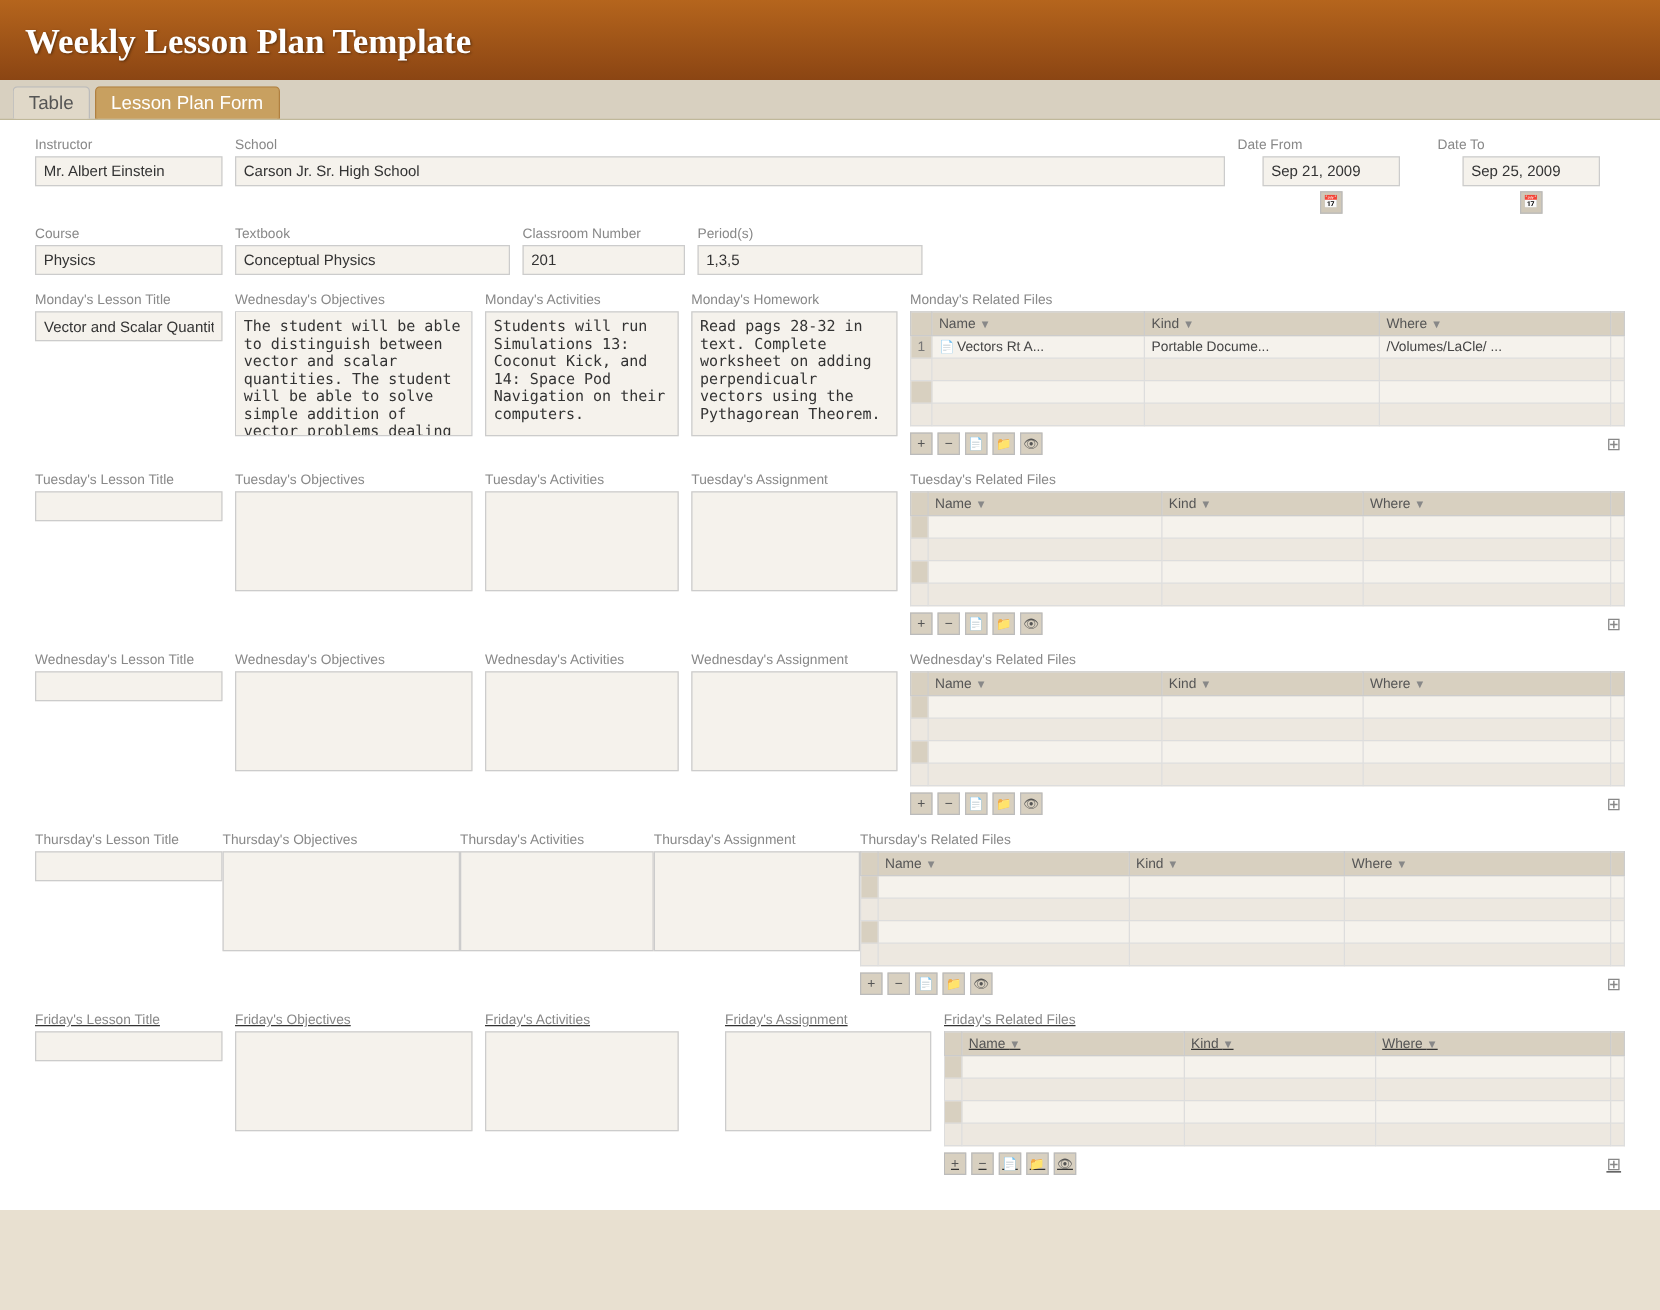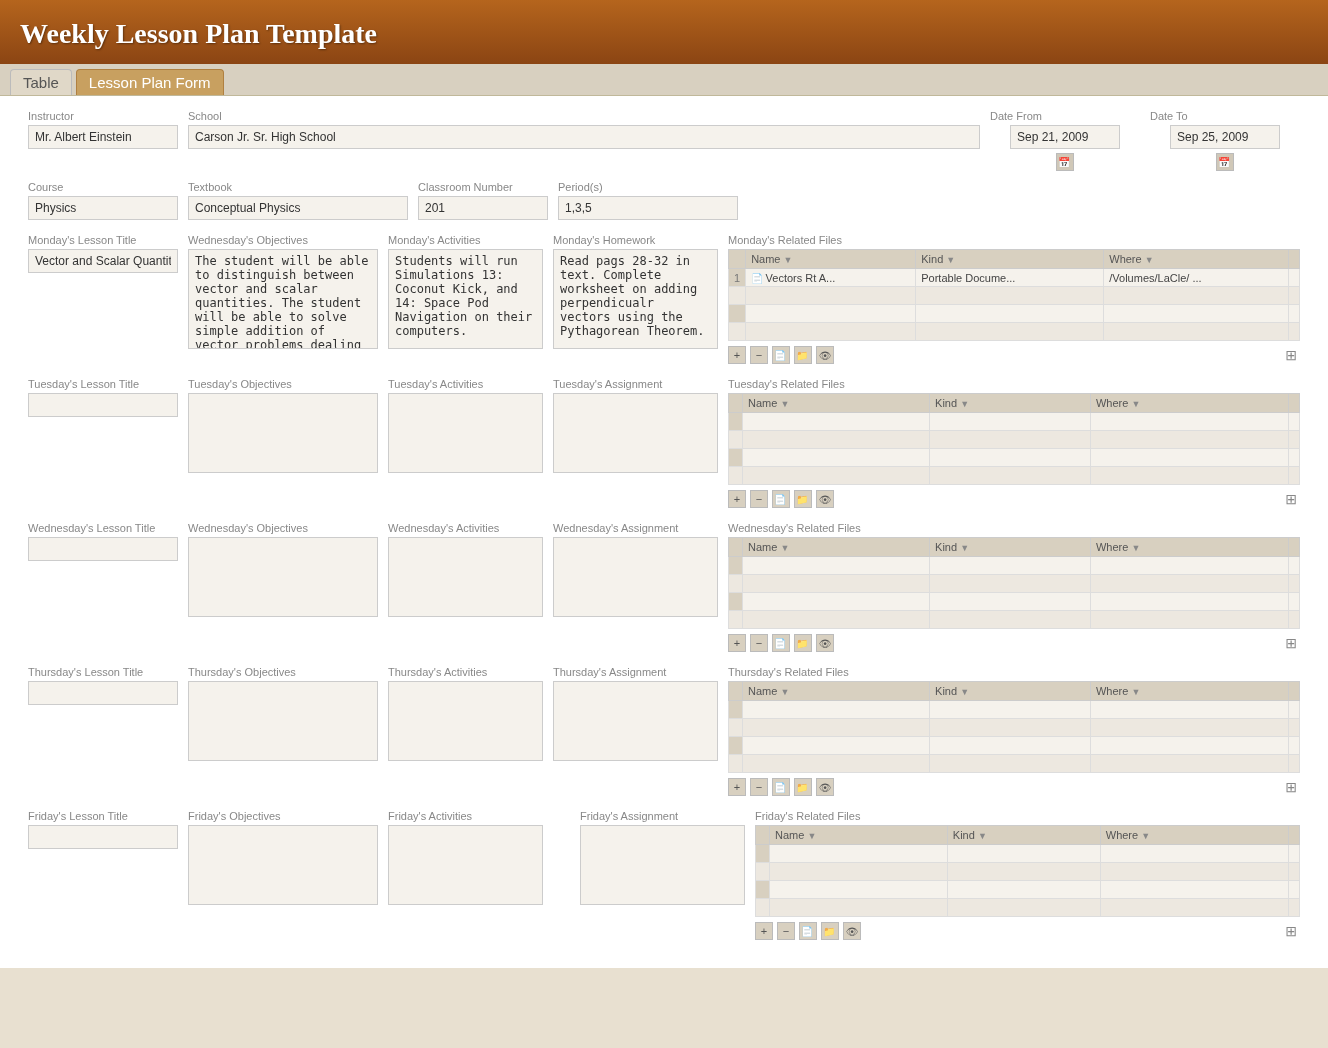--- a/index.html
+++ b/index.html
@@ -460,21 +460,21 @@
           <div class="toolbar-btn" style="font-size:10px;">📄</div>
           <div class="toolbar-btn" style="font-size:10px;">📁</div>
           <div class="toolbar-btn" style="font-size:10px;">👁</div>
           <div class="toolbar-spacer"></div>
           <div class="grid-icon">⊞</div>
         </div>
       </div>
     </div>
   </div>
       <div style="margin-bottom: 12px;">
-    <div style="display:flex; gap:10px; align-items:flex-start;">
+    <div style="display:flex; align-items:flex-start;">
 
       <div style="width:150px;flex-shrink:0;">
         <div class="field-label">Thursday's Lesson Title</div>
         <input class="field-input" value="" style="width: 150px; margin-bottom: 4px;">
       </div>
 
       <div style="width:190px;flex-shrink:0;">
         <div class="field-label">Thursday's Objectives</div>
         <textarea class="field-textarea" style="width: 190px; height: 80px;"></textarea>
       </div>
@@ -539,21 +539,21 @@
           <div class="toolbar-btn" style="font-size:10px;">📄</div>
           <div class="toolbar-btn" style="font-size:10px;">📁</div>
           <div class="toolbar-btn" style="font-size:10px;">👁</div>
           <div class="toolbar-spacer"></div>
           <div class="grid-icon">⊞</div>
         </div>
       </div>
     </div>
   </div>
       <div style="margin-bottom: 12px;">
-    <div style="display:flex; gap:10px; align-items:flex-start;">
+    <div style="display:flex; gap:10px; align-items:flex-start;text-decoration:underline;">
 
       <div style="width:150px;flex-shrink:0;">
         <div class="field-label">Friday's Lesson Title</div>
         <input class="field-input" value="" style="width: 150px; margin-bottom: 4px;">
       </div>
 
       <div style="width:190px;flex-shrink:0;">
         <div class="field-label">Friday's Objectives</div>
         <textarea class="field-textarea" style="width: 190px; height: 80px;"></textarea>
       </div>

